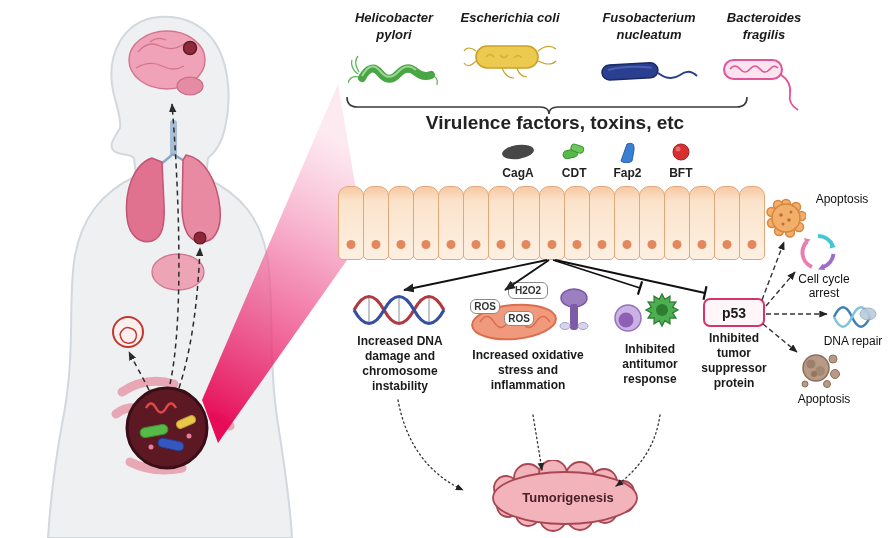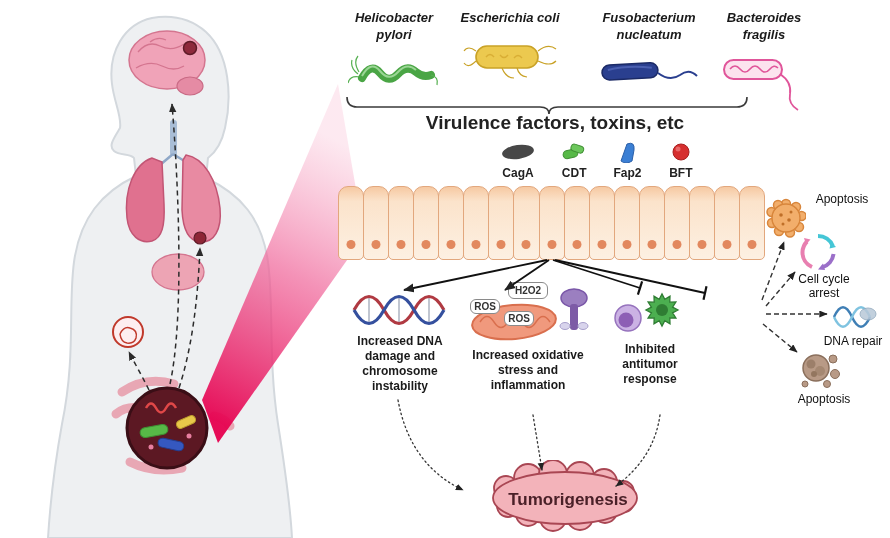--- a/index.html
+++ b/index.html
@@ -21,21 +21,21 @@
   .cell::after{content:"";position:absolute;left:50%;transform:translateX(-50%);
         bottom:10px;width:9px;height:9px;border-radius:50%;background:#e2885e;}
   .effect{position:absolute;display:flex;flex-direction:column;align-items:center;}
   .effect-label{font-size:12px;font-weight:700;text-align:center;color:#1a1a1a;line-height:1.25;margin-top:4px;}
   .outcome-label{position:absolute;font-size:12px;font-weight:500;text-align:center;color:#111;line-height:1.2;}
   .badge{position:absolute;background:#fff;border:1px solid #8a8a8a;border-radius:6px;
          font-size:10px;font-weight:700;display:flex;align-items:center;justify-content:center;color:#333;}
   .p53-box{width:58px;height:25px;margin:0 auto;border:2.5px solid var(--p53_pink,#d6336c);
          border-radius:7px;background:#fef6f9;display:flex;align-items:center;justify-content:center;
          font-weight:700;font-size:14px;color:#1a1a1a;}
-  .tumor-label{position:absolute;font-weight:700;font-size:17px;color:#4a2028;text-align:center;}
+  .tumor-label{position:absolute;font-weight:700;font-size:13px;color:#4a2028;text-align:center;}
 </style>
 </head>
 <body>
 
 <div class="canvas">
 
   <svg class="abs" style="left:0;top:0" width="890" height="538" viewBox="0 0 890 538">
     <defs>
       <marker id="ah2" markerWidth="8" markerHeight="8" refX="5.5" refY="2.5" orient="auto">
         <path d="M0,0 L6,2.5 L0,5 Z" fill="#2b2b2b"></path>
@@ -236,20 +236,24 @@
   <div class="effect" style="left:606px;top:286px;width:88px">
     <svg width="84" height="52">
       <circle cx="20" cy="32" r="13" fill="#cbb2e4" stroke="#9673bd" stroke-width="1.5"></circle>
       <circle cx="18" cy="34" r="7.5" fill="#8d5fb5"></circle>
       <path d="M70,24 L64.6,26.8 L67.9,32 L61.8,31.8 L62,37.9 L56.8,34.6 L54,40 L51.2,34.6 L46,37.9 L46.2,31.8 L40.1,32 L43.4,26.8 L38,24 L43.4,21.2 L40.1,16 L46.2,16.2 L46,10.1 L51.2,13.4 L54,8 L56.8,13.4 L62,10.1 L61.8,16.2 L67.9,16 L64.6,21.2 Z" fill="#4caf50" stroke="#2f7d33" stroke-width="1.3"></path>
       <circle cx="54" cy="24" r="6" fill="#2f7d33"></circle>
     </svg>
     <div class="effect-label">Inhibited antitumor response</div>
   </div>
 
+  <div class="effect" style="left:692px;top:298px;width:84px">
+    <div class="p53-box">p53</div>
+    <div class="effect-label">Inhibited tumor suppressor protein</div>
+  </div>
 
   <svg class="abs" style="left:766px;top:198px" width="40" height="40">
     <g fill="#f2ae6b" stroke="#d8863c" stroke-width="1.5">
       <circle cx="20" cy="6" r="4.5"></circle>
         <circle cx="30" cy="9" r="4.5"></circle>
       <circle cx="35.5" cy="18" r="4.5"></circle>
         <circle cx="33" cy="29" r="4.5"></circle>
       <circle cx="24" cy="34.5" r="4.5"></circle>
         <circle cx="13" cy="33" r="4.5"></circle>
       <circle cx="6" cy="25" r="4.5"></circle>

